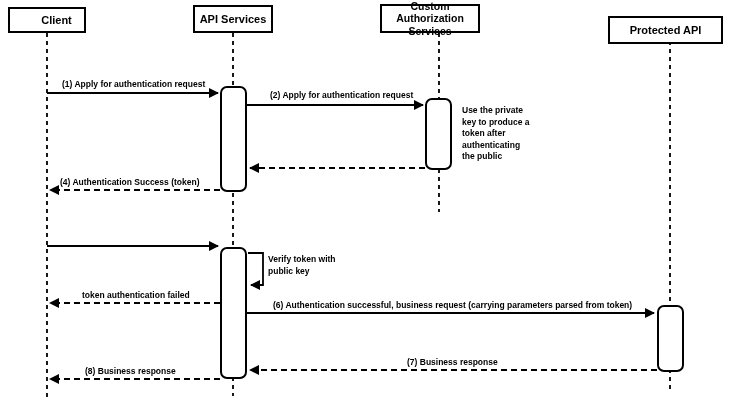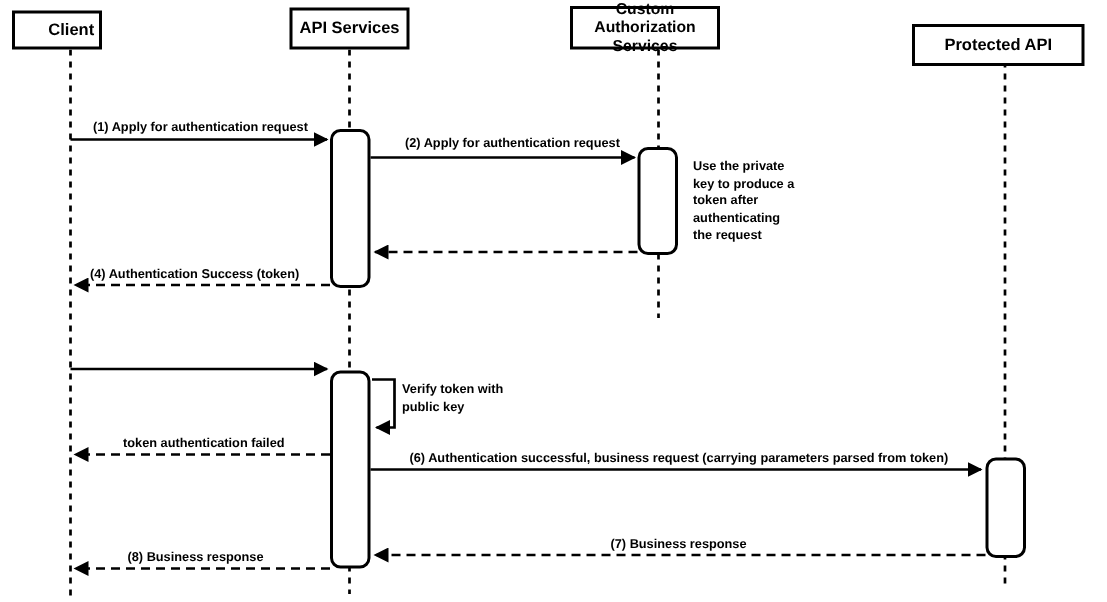--- a/index.html
+++ b/index.html
@@ -76,21 +76,21 @@
     <line x1="247" y1="313" x2="654" y2="313" stroke="#000000" stroke-width="1.8" marker-end="url(#arrow)"></line>
     <line x1="657" y1="370" x2="250" y2="370" stroke="#000000" stroke-width="1.8" stroke-dasharray="6,4" marker-end="url(#arrow)"></line>
     <line x1="220" y1="379" x2="50" y2="379" stroke="#000000" stroke-width="1.8" stroke-dasharray="6,4" marker-end="url(#arrow)"></line>
   </svg>
 
   <div class="activation" style="left:220px;top:86px;width:27px;height:106px;"></div>
   <div class="activation" style="left:425px;top:98px;width:27px;height:72px;"></div>
   <div class="activation" style="left:220px;top:247px;width:27px;height:132px;"></div>
   <div class="activation" style="left:657px;top:305px;width:27px;height:67px;"></div>
 
-  <div class="actor-box actor-single" style="left:8px;top:7px;width:60px;height:26px;padding-left:19px;">
+  <div class="actor-box actor-single" style="left:8px;top:7px;width:78px;height:26px;padding-left:19px;">
     <span>Client</span>
   </div>
   <div class="actor-box actor-single" style="left:193px;top:5px;width:80px;height:28px;">
     <span>API Services</span>
   </div>
   <div class="actor-box actor-double" style="left:380px;top:4px;width:100px;height:29px;">
     <span>Custom Authorization Services</span>
   </div>
   <div class="actor-box actor-single" style="left:608px;top:16px;width:115px;height:28px;text-align:center;">
     <span>Protected API</span>
@@ -98,15 +98,15 @@
 
   <div class="msg-label" style="left:62px;top:79px;">(1) Apply for authentication request</div>
   <div class="msg-label" style="left:270px;top:90px;">(2) Apply for authentication request</div>
   <div class="msg-label" style="left:60px;top:177px;">(4) Authentication Success (token)</div>
   <div class="wrap-label" style="left:268px;top:254px;width:72px;">Verify token with public key</div>
   <div class="msg-label" style="left:82px;top:290px;">token authentication failed</div>
   <div class="msg-label" style="left:273px;top:300px;">(6) Authentication successful, business request (carrying parameters parsed from token)</div>
   <div class="msg-label" style="left:407px;top:357px;">(7) Business response</div>
   <div class="msg-label" style="left:85px;top:366px;">(8) Business response</div>
 
-  <div class="wrap-label" style="left:462px;top:105px;width:70px;">Use the private key to produce a token after authenticating the request</div>
+  <div class="wrap-label" style="left:462px;top:105px;width:70px;">Use the private key to produce a token after authenticating the public</div>
 
 </div>
 
 </body></html>

